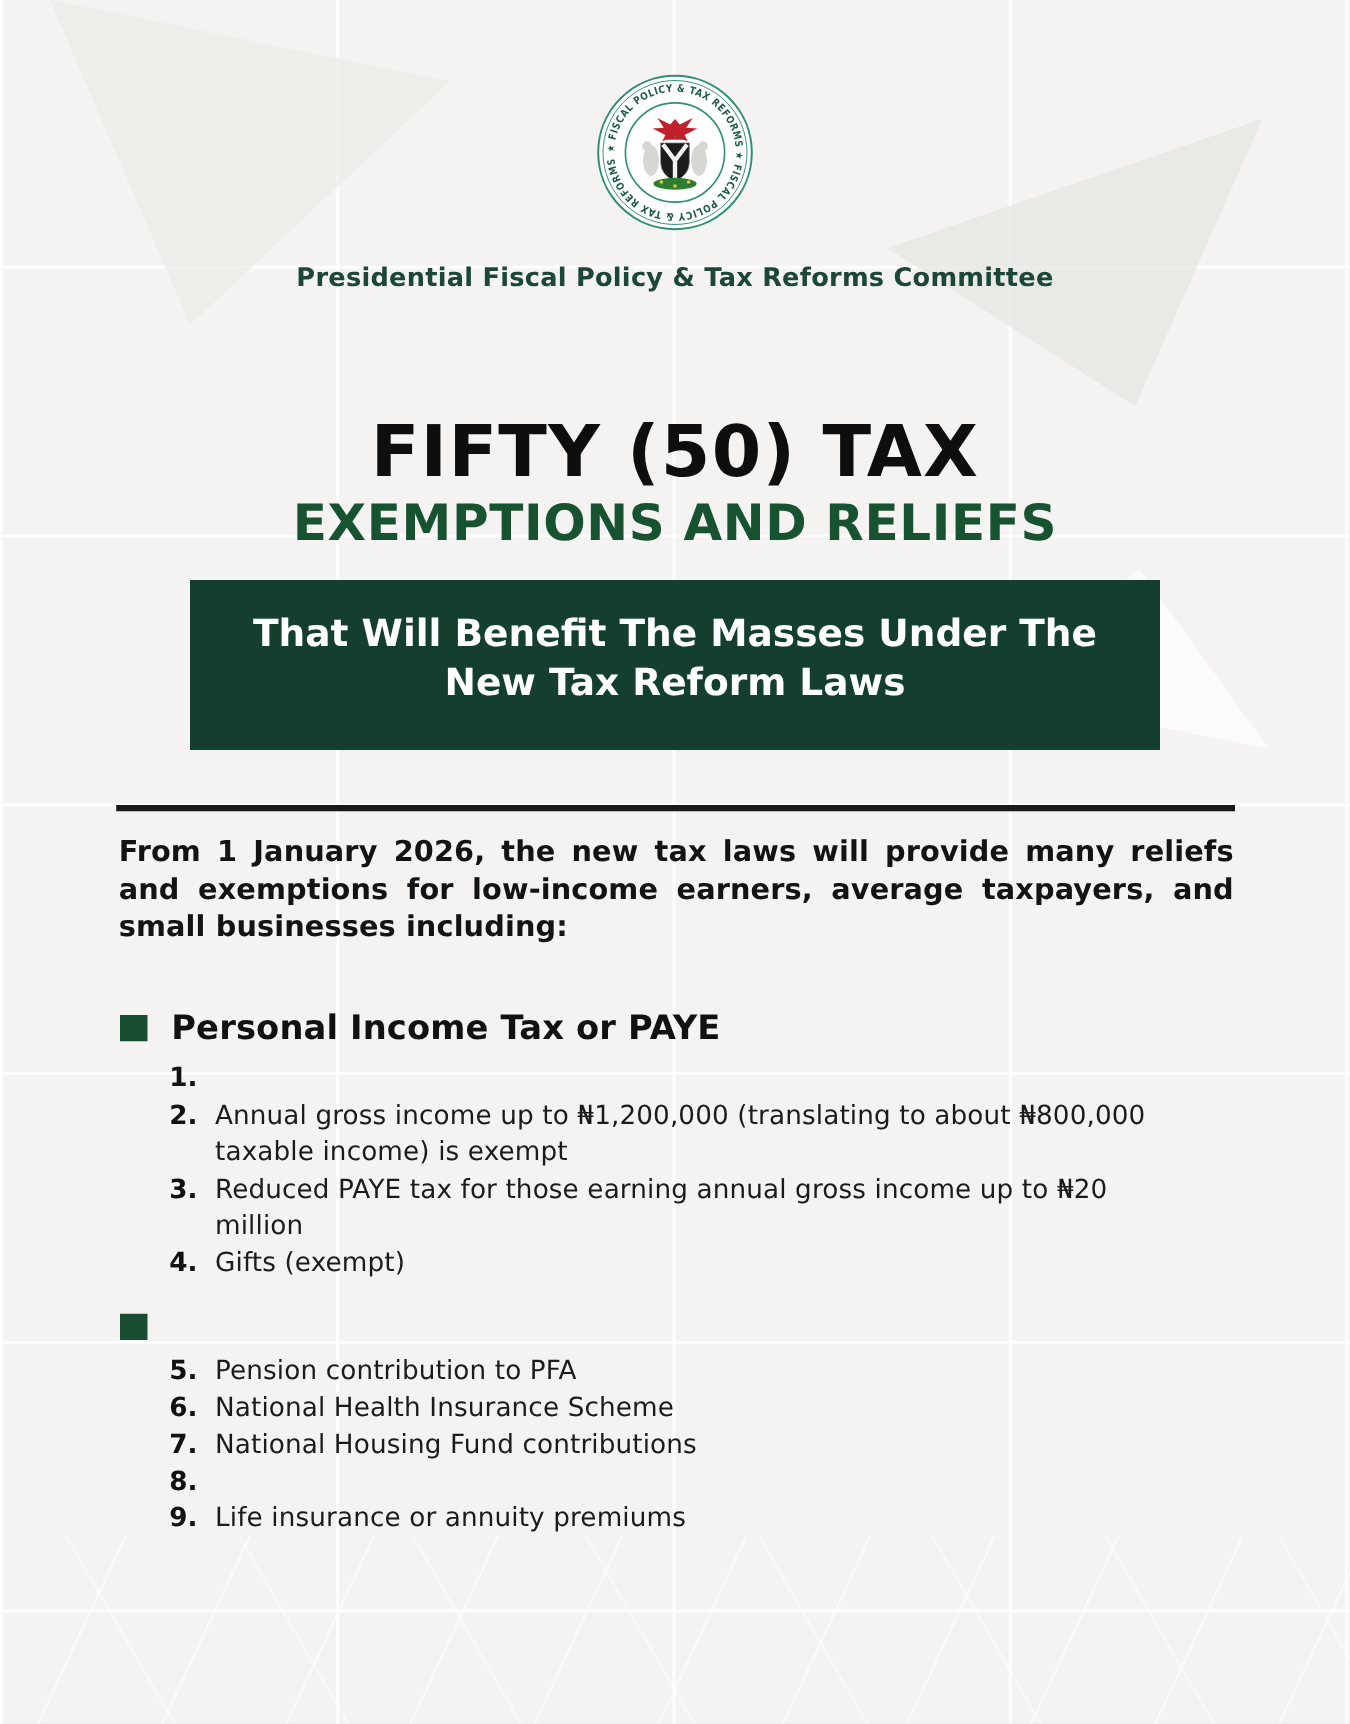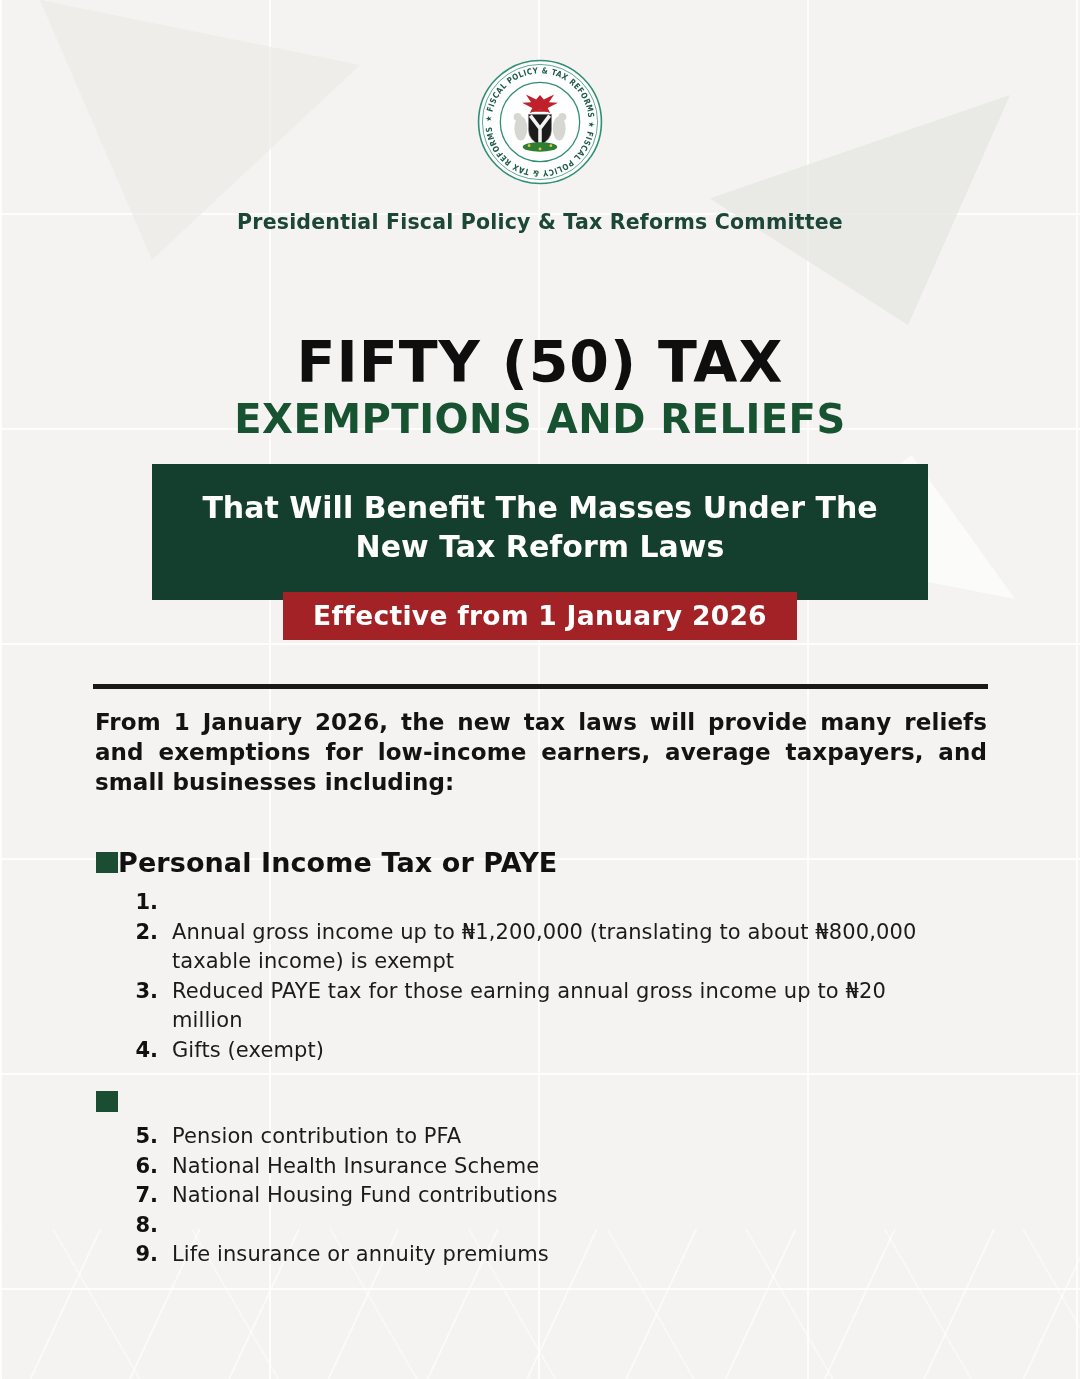--- a/index.html
+++ b/index.html
@@ -43,21 +43,21 @@
                  padding:24px 16px 34px; line-height:39px; }
   .red-banner{ position:relative; z-index:3; width:514px; height:48px; margin:-8px auto 0;
                background:#a32225; color:#ffffff; text-align:center;
                font-size:26.5px; font-weight:bold; line-height:48px; letter-spacing:.3px; }
 
   .divider{ width:895px; height:5px; background:#191919; border:none; margin:44px 0 0 93px; }
 
   .intro{ width:892px; margin:18px 15px 0 95px; font-size:23px; font-weight:bold;
           color:#131313; text-align:justify; line-height:30px; letter-spacing:.1px; }
 
-  .sec-head{ display:flex; align-items:center; margin-left:96px; }
+  .sec-head{ display:flex; align-items:center; gap:19px; margin-left:96px; }
   .sec-head.first{ margin-top:50px; }
   .sec-head.second{ margin-top:26px; }
   .sq{ width:22px; height:21px; background:#1b4d33; flex:0 0 auto; }
   .sec-title{ font-size:27px; font-weight:800; color:#111111; letter-spacing:.1px; }
 
   ol.items{ list-style:none; margin-top:10px; }
   ol.items li{ display:grid; grid-template-columns:44px 790px; column-gap:14px;
                margin-left:114px; font-size:21px; line-height:29.5px; color:#1b1b1b; }
   ol.items .num{ font-weight:bold; text-align:right; color:#111111; }
   ol.items .txt{ letter-spacing:.1px; }
@@ -106,21 +106,20 @@
     <h1>
       <div class="title1">FIFTY (50) TAX</div>
       <div class="title2">EXEMPTIONS AND RELIEFS</div>
     </h1>
 
     <div class="green-banner">
       <div>That Will Benefit The Masses Under The</div>
       <div>New Tax Reform Laws</div>
     </div>
 
-    <div class="red-banner">Effective from 1 January 2026</div>
 
     <hr class="divider">
 
     <p class="intro">From 1 January 2026, the new tax laws will provide many reliefs and exemptions for low-income earners, average taxpayers, and small businesses including:</p>
 
     <div class="sec-head first">
       <span class="sq"></span>
       <span class="sec-title">Personal Income Tax or PAYE</span>
     </div>
     <ol class="items">

